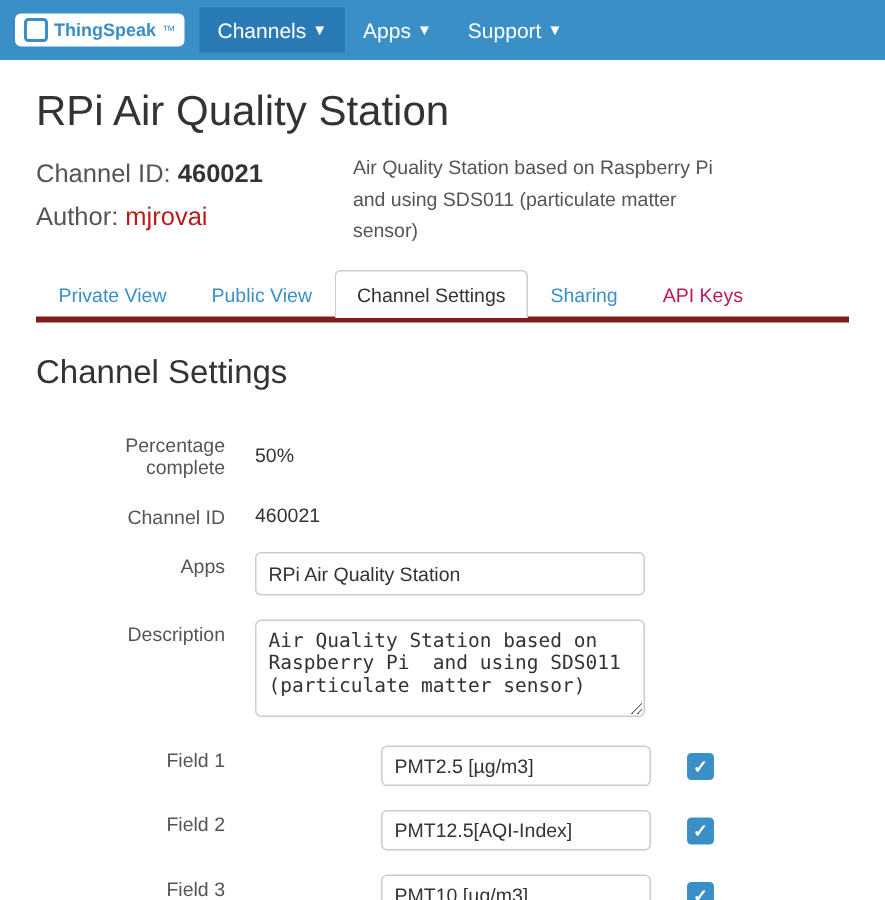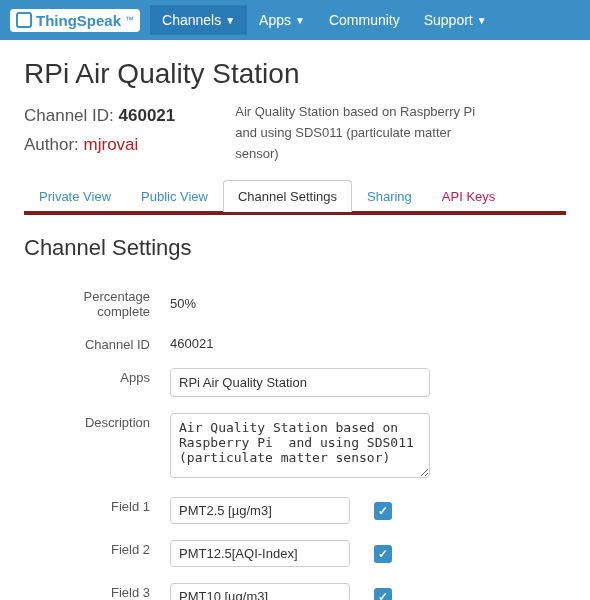--- a/index.html
+++ b/index.html
@@ -27,21 +27,21 @@
       gap: 4px;
     }
     .navbar-brand-icon {
       width: 16px; height: 16px;
       border: 2px solid #3a8fc7;
       border-radius: 3px;
       display: inline-block;
     }
     .navbar-brand-text {
       font-weight: bold;
-      font-size: 15px;
+      font-size: 12px;
       color: #3a8fc7;
     }
     .navbar-brand-tm {
       font-size: 9px;
       color: #3a8fc7;
       vertical-align: super;
     }
     .nav-item {
       color: #fff;
       padding: 0 12px;
@@ -121,21 +121,21 @@
       width: 260px;
       height: 65px;
       padding: 6px 8px;
       border: 1px solid #ccc;
       border-radius: 4px;
       font-size: 13px;
       color: #333;
       resize: vertical;
     }
 
-    .field-row-inline { display: flex; align-items: center; gap: 24px; }
+    .field-row-inline { display: flex; align-items: center; gap: 24px; justify-content: center; }
     .checkbox-blue {
       width: 18px; height: 18px;
       background: #3a8fc7;
       border-radius: 3px;
       display: flex;
       align-items: center;
       justify-content: center;
     }
     .checkbox-blue::after {
       content: '✓';
@@ -163,23 +163,20 @@
         <span class="navbar-brand-tm">™</span>
     </div>
   </div>
   <div class="nav-item active">
     <span>Channels</span>
     <span class="caret">▼</span>
   </div>
   <div class="nav-item">
     <span>Apps</span>
     <span class="caret">▼</span>
-  </div>
-  <div class="nav-item">
-    <span>Community</span>
   </div>
   <div class="nav-item">
     <span>Support</span>
     <span class="caret">▼</span>
   </div>
 </nav>
 
 <div class="content">
   <h1 class="page-title">RPi Air Quality Station</h1>
 

